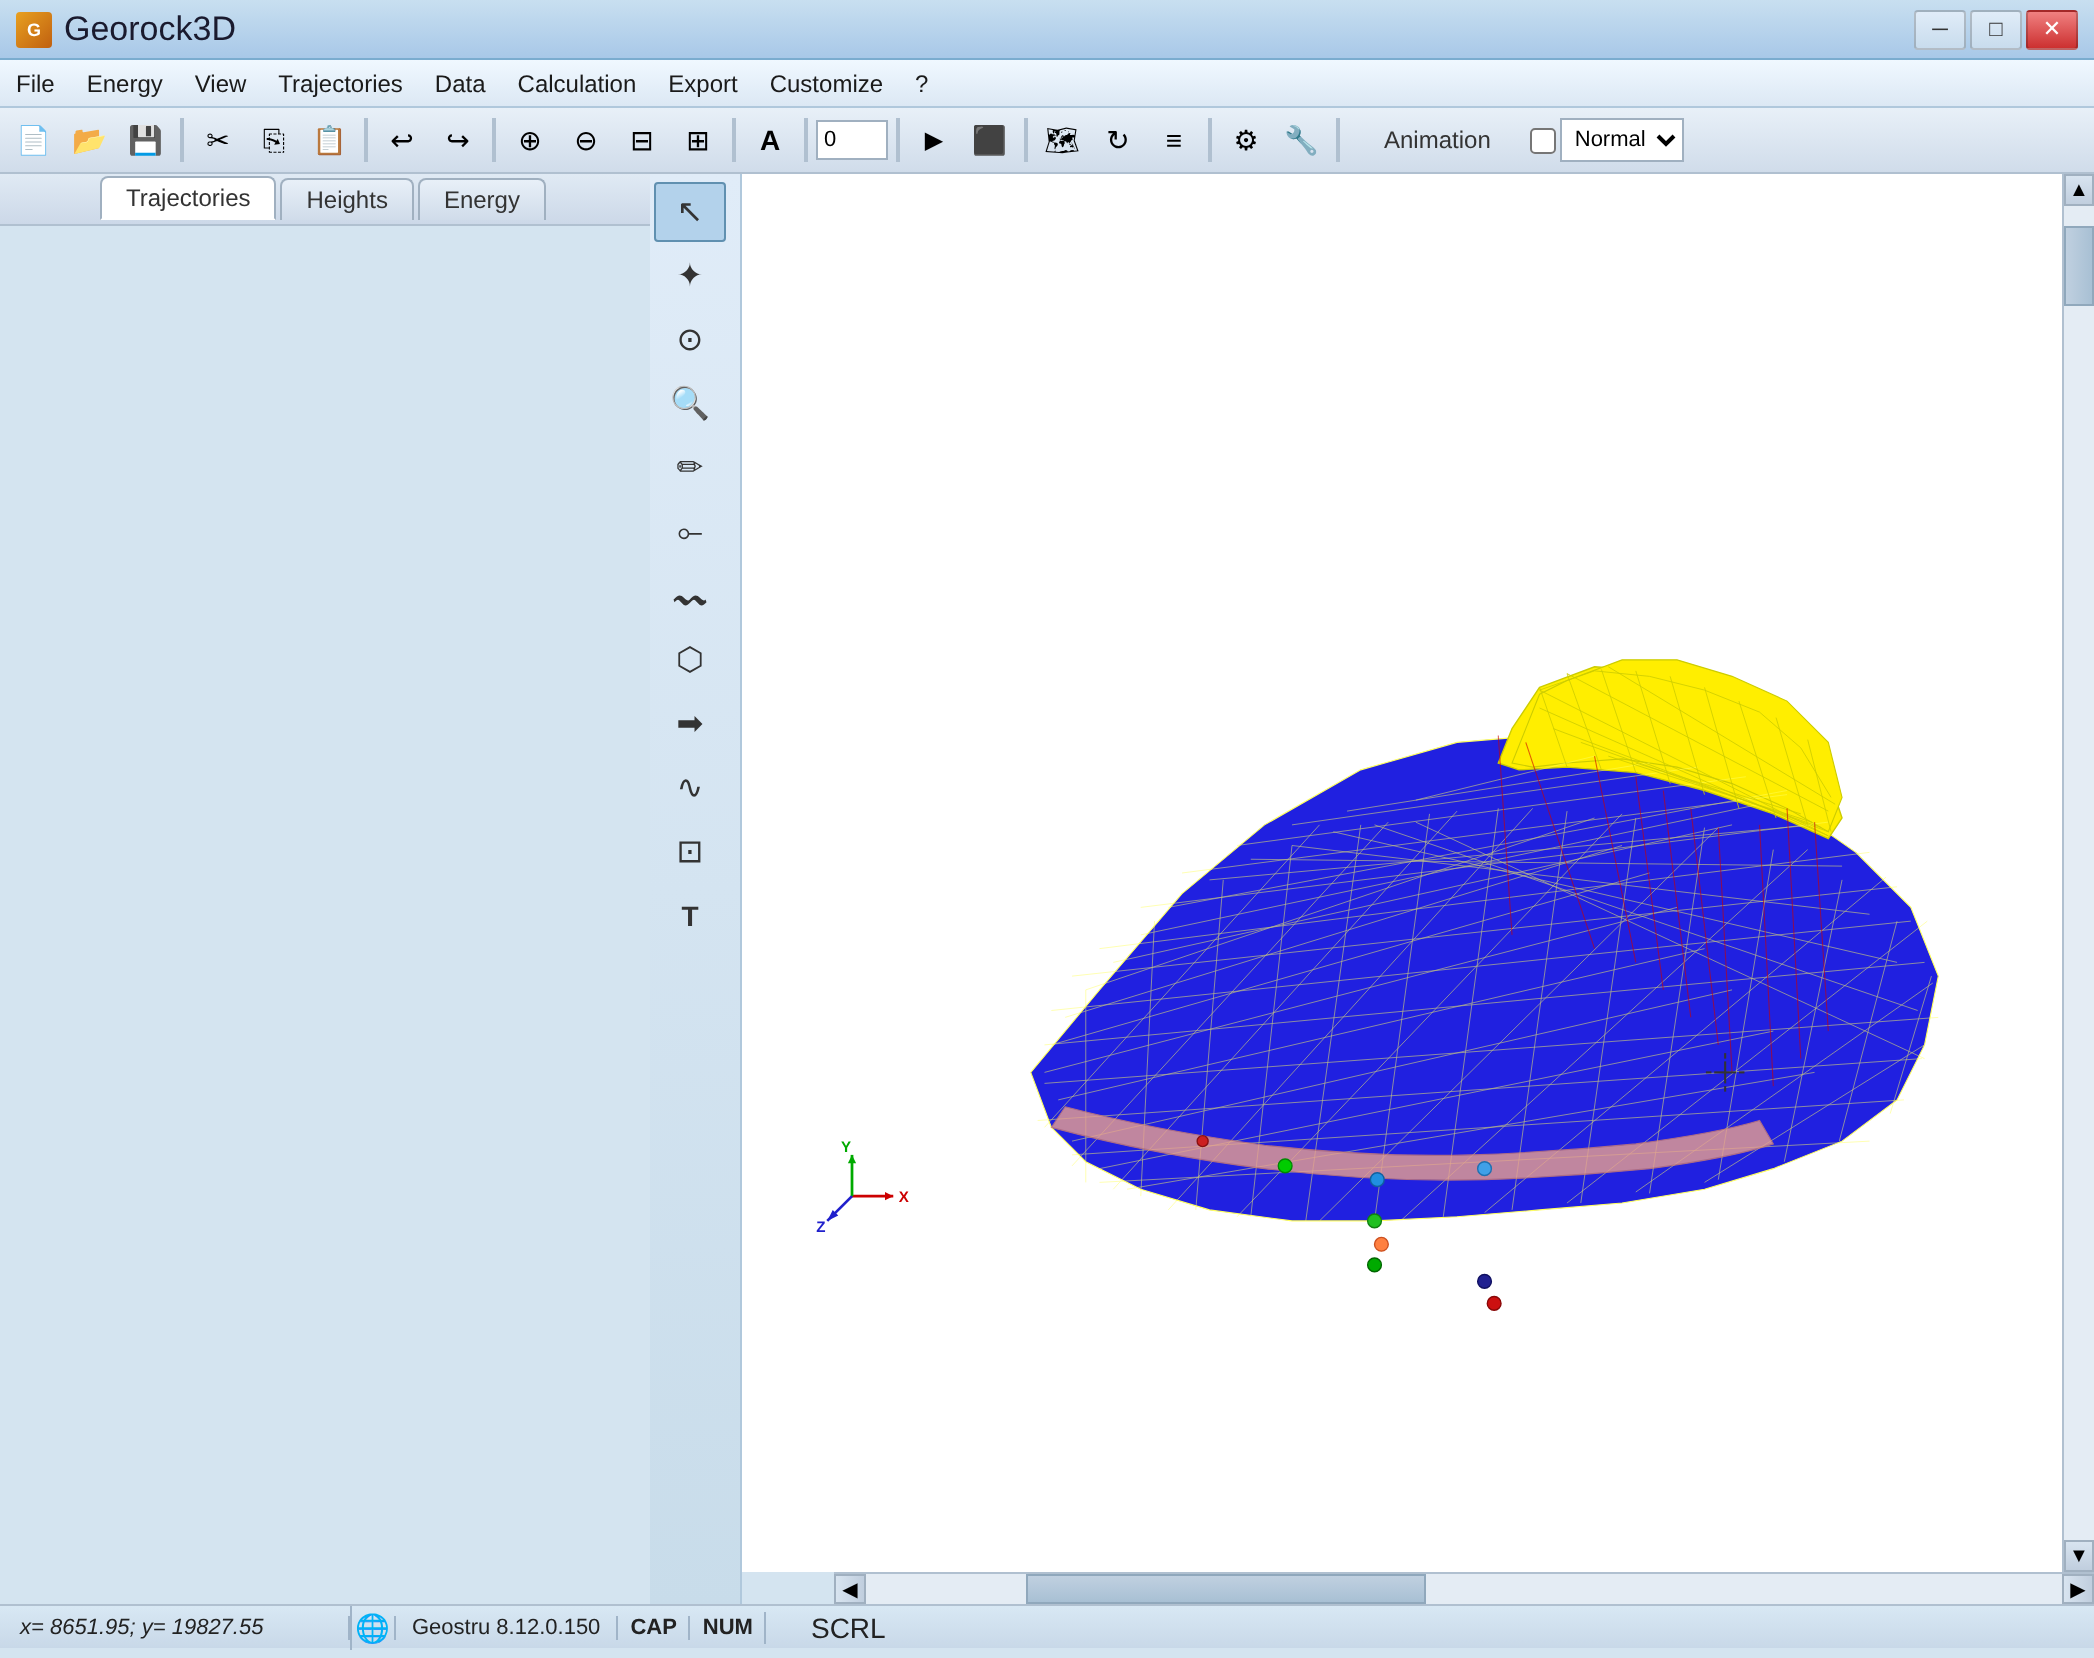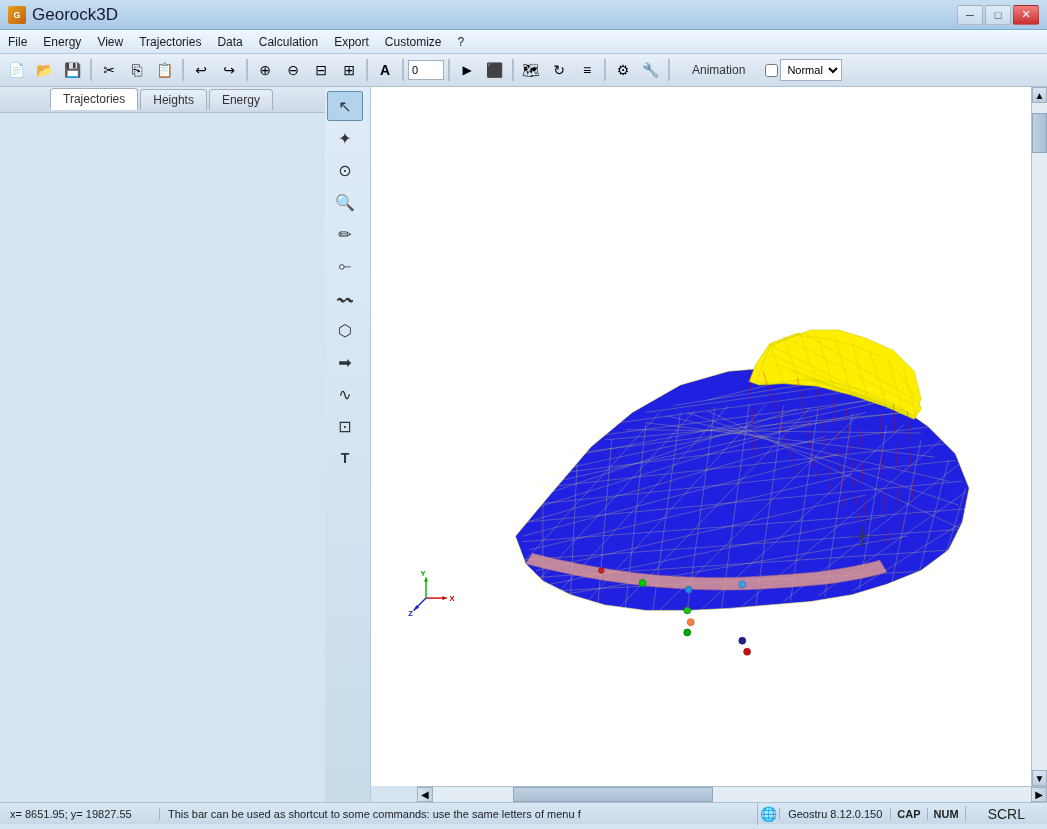--- a/index.html
+++ b/index.html
@@ -249,22 +249,23 @@
       height: 22px;
       background: linear-gradient(to bottom, #d8e8f4, #c8d8e8);
       border-top: 1px solid #b0c0d0;
       display: flex;
       align-items: center;
       font-size: 11px;
       color: #222;
     }
     .status-coords {
       padding: 0 10px;
-      width: 160px;
+      width: 175px;
       border-right: 1px solid #a0b4c8;
+      font-style: italic;
     }
     .status-hint {
       padding: 0 8px;
       flex: 1;
     }
     .status-globe {
       width: 22px; height: 22px;
       display: flex; align-items: center; justify-content: center;
       border-left: 1px solid #a0b4c8;
       font-size: 14px;
@@ -565,19 +566,18 @@
           <div class="scroll-thumb-h"></div>
         </div>
         <button class="scroll-btn-h">▶</button>
       </div>
     </div>
   </div>
 </div>
 
 <div class="status-bar">
   <span class="status-coords">x= 8651.95; y= 19827.55</span>
-  <span class="status-hint">This bar can be used as shortcut to some commands: use the same letters of menu f</span>
   <span class="status-globe">🌐</span>
   <span class="status-version">Geostru 8.12.0.150</span>
   <span class="status-caps">CAP</span>
   <span class="status-num">NUM</span>
   <span class="status-scrl">SCRL</span>
 </div>
 
 </body></html>

